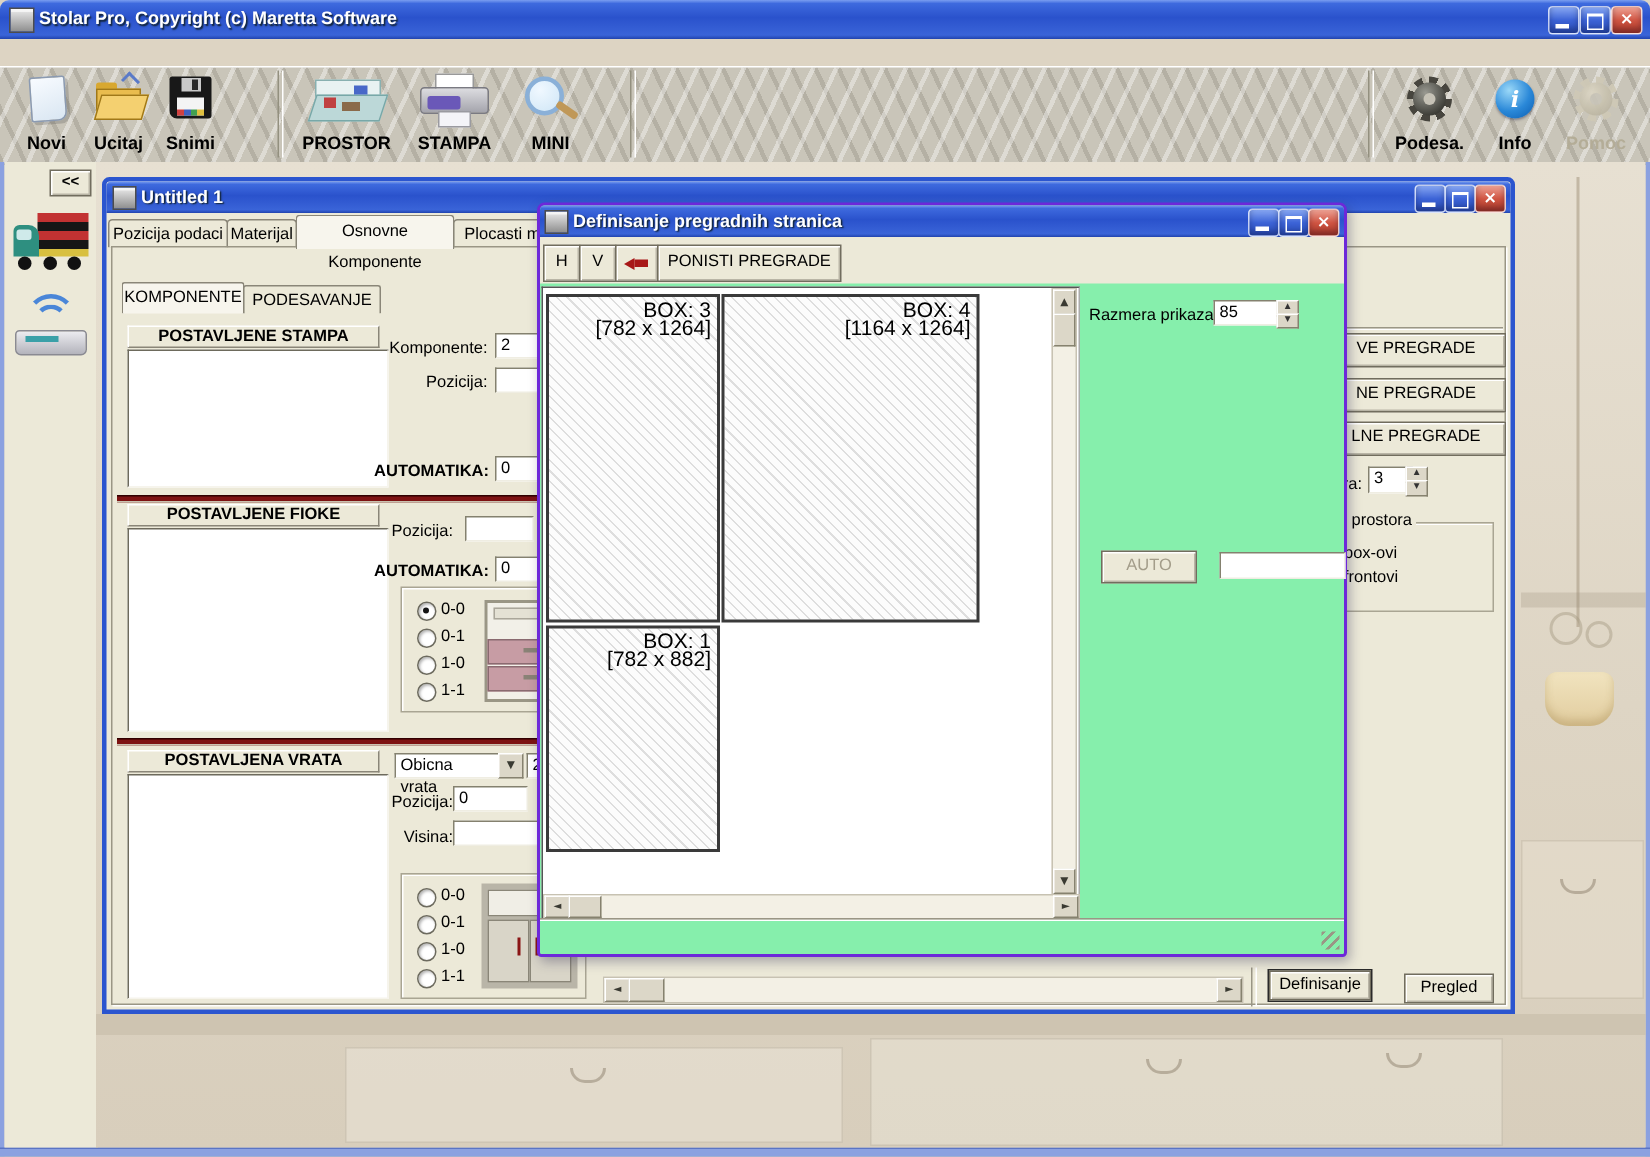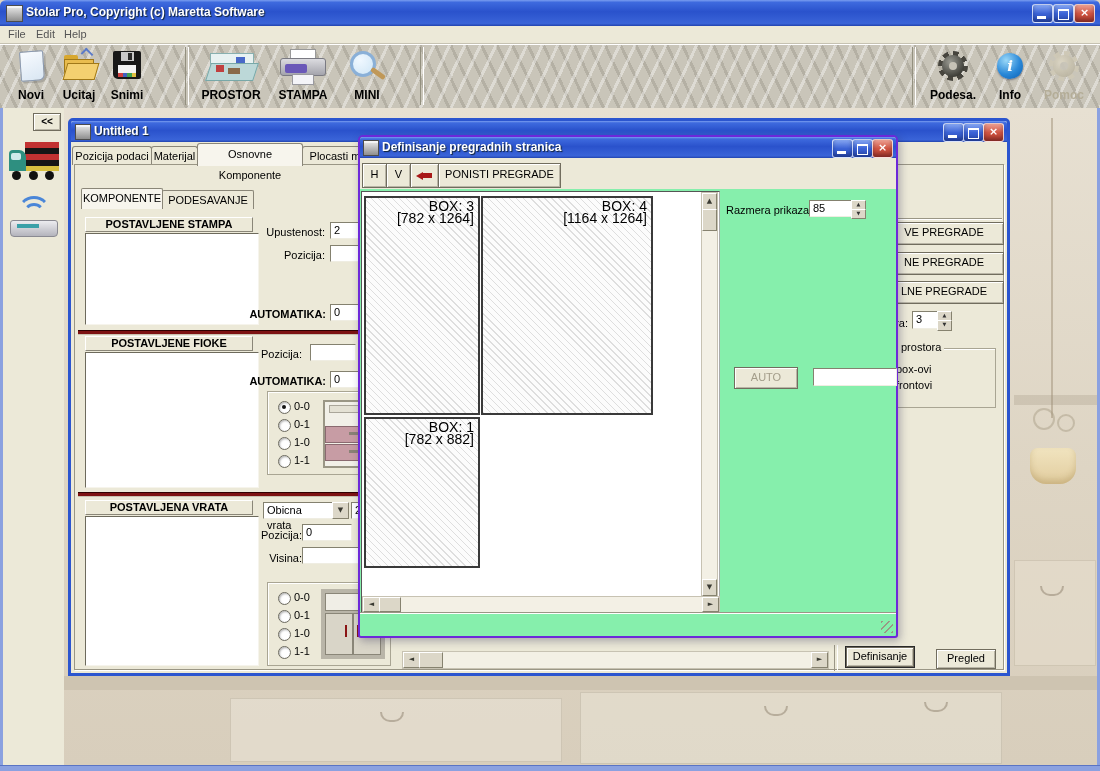--- a/index.html
+++ b/index.html
@@ -59,25 +59,20 @@
     <div class="abs" style="left:26px;top:5px;font:bold 12px 'Liberation Sans',sans-serif;color:#fff;text-shadow:1px 1px 1px #123;">Stolar Pro, Copyright (c) Maretta Software</div>
     <div class="capbtn" style="left:1032px;top:4px;">
         <span class="glyph-min"></span>
       </div>
     <div class="capbtn" style="left:1053px;top:4px;">
         <span class="glyph-max"></span>
       </div>
     <div class="capbtn close" style="left:1074px;top:4px;"><span>×</span></div>
   </div>
 
-  <div class="abs" style="left:0;top:26px;width:1100px;height:17px;background:#ece9d8;border-bottom:1px solid #c6c2b2;">
-    <span class="abs lab" style="left:8px;top:0;color:#555;">File</span>
-    <span class="abs lab" style="left:36px;top:0;color:#555;">Edit</span>
-    <span class="abs lab" style="left:64px;top:0;color:#555;">Help</span>
-  </div>
 
   <div class="abs chev" style="left:0;top:44px;width:1100px;height:64px;border-top:1px solid #fff;border-bottom:1px solid #86826f;">
     <div class="abs" style="left:185px;top:2px;width:2px;height:58px;border-left:1px solid #93907f;border-right:1px solid #fff;"></div>
     <div class="abs" style="left:420px;top:2px;width:2px;height:58px;border-left:1px solid #93907f;border-right:1px solid #fff;"></div>
     <div class="abs" style="left:912px;top:2px;width:2px;height:58px;border-left:1px solid #93907f;border-right:1px solid #fff;"></div>
 
     <div class="abs" style="left:8px;top:4px;width:46px;height:56px;">
       <div class="abs" style="left:12px;top:2px;width:22px;height:28px;background:linear-gradient(160deg,#f8fbff,#d9e6f2);border:1px solid #8a9ab2;border-radius:2px 2px 6px 2px;transform:rotate(-4deg);box-shadow:2px 2px 0 rgba(80,80,80,.25);"></div>
       <div class="abs lab bold" style="left:0;top:38px;width:46px;text-align:center;font-size:12px;">Novi</div>
     </div>
@@ -212,21 +207,21 @@
     <div class="tab active" style="left:126px;width:104px;">Osnovne Komponente</div>
     <div class="tab" style="left:231px;width:70px;">Plocasti ma</div>
 
     <div class="abs" style="left:3px;top:43px;width:928px;height:504px;border:1px solid #9a9685;box-shadow:1px 1px 0 #fff;"></div>
 
     <div class="itab active" style="left:10px;top:67px;width:80px;">KOMPONENTE</div>
     <div class="itab" style="left:91px;top:69px;width:90px;">PODESAVANJE</div>
 
     <div class="sect abs" style="left:14px;top:96px;width:166px;height:13px;">POSTAVLJENE STAMPA</div>
     <div class="listbox abs" style="left:14px;top:112px;width:172px;height:90px;"></div>
-    <div class="abs lab tr" style="left:171px;top:103px;width:83px;">Upustenost:</div>
+    <div class="abs lab tr" style="left:171px;top:103px;width:83px;">Komponente:</div>
     <div class="abs field" style="left:259px;top:101px;width:44px;height:15px;">2</div>
     <div class="abs lab tr" style="left:171px;top:126px;width:83px;">Pozicija:</div>
     <div class="abs field" style="left:259px;top:124px;width:44px;height:15px;"></div>
     <div class="abs lab tr bold" style="left:160px;top:185px;width:95px;">AUTOMATIKA:</div>
     <div class="abs field" style="left:259px;top:183px;width:38px;height:15px;">0</div>
     <div class="maroon abs" style="left:7px;top:209px;width:282px;"></div>
 
     <div class="sect abs" style="left:14px;top:215px;width:166px;height:13px;">POSTAVLJENE FIOKE</div>
     <div class="listbox abs" style="left:14px;top:231px;width:172px;height:134px;"></div>
     <div class="abs lab tr" style="left:186px;top:225px;width:45px;">Pozicija:</div>

